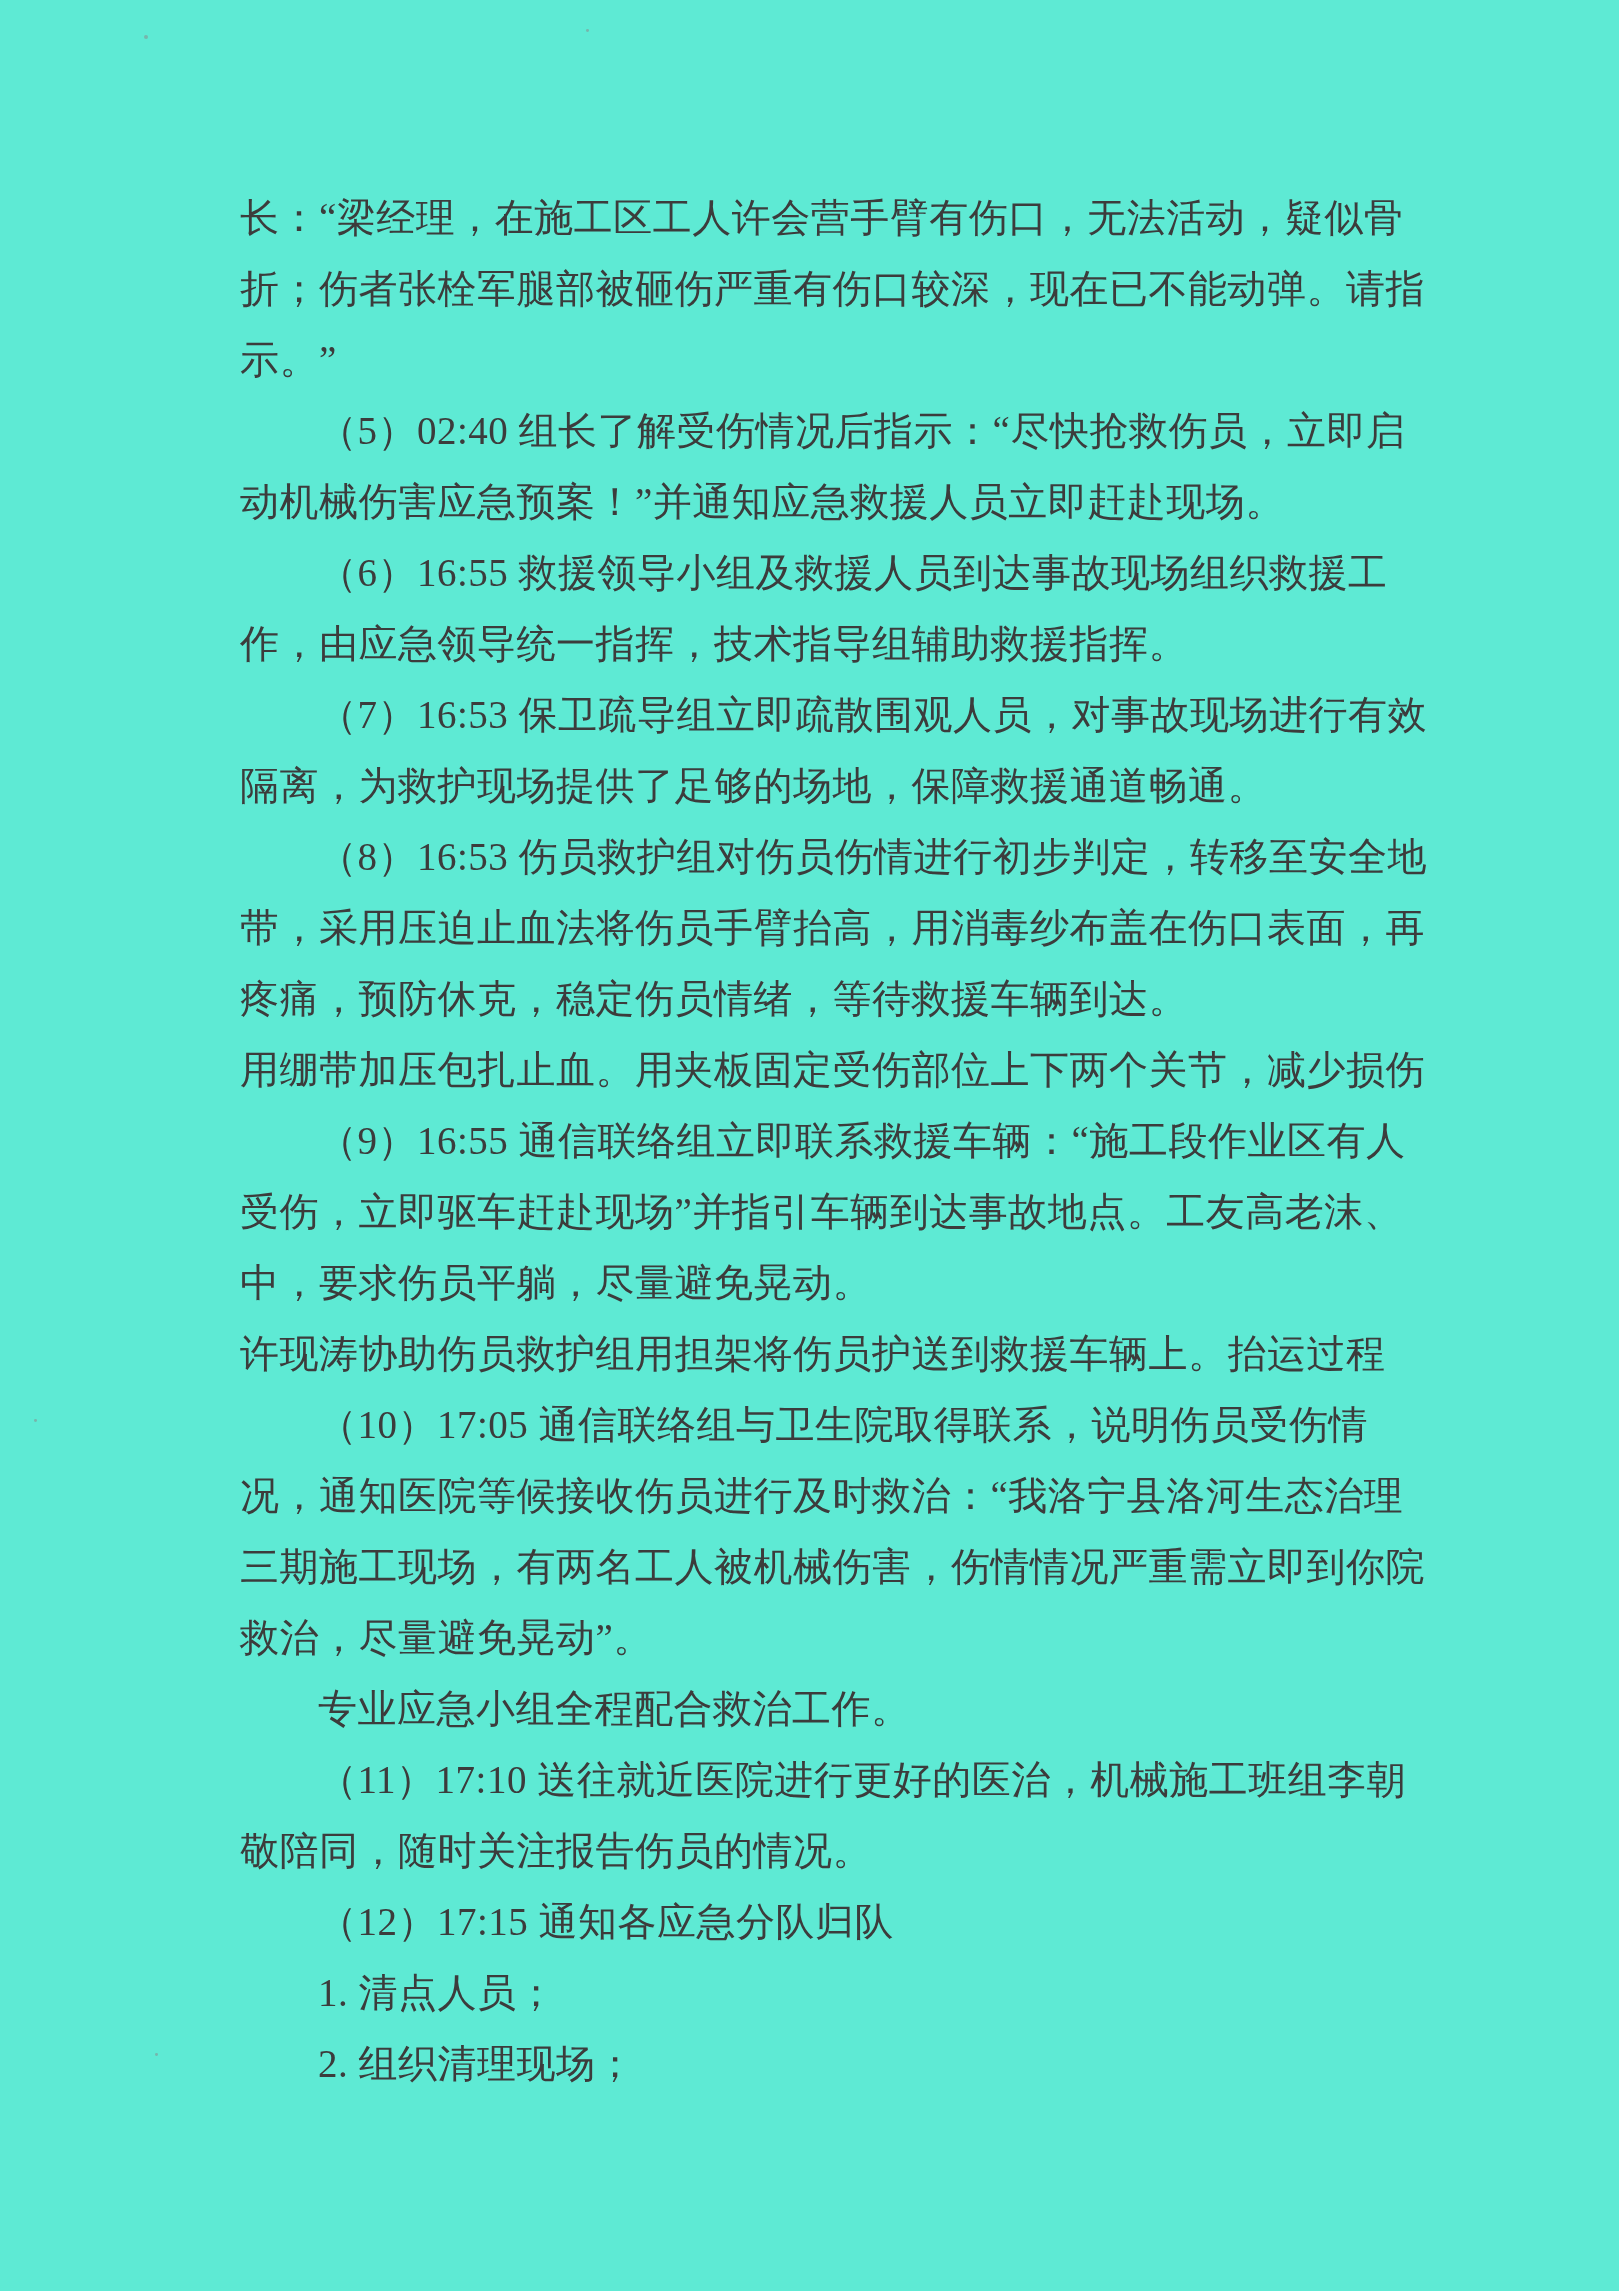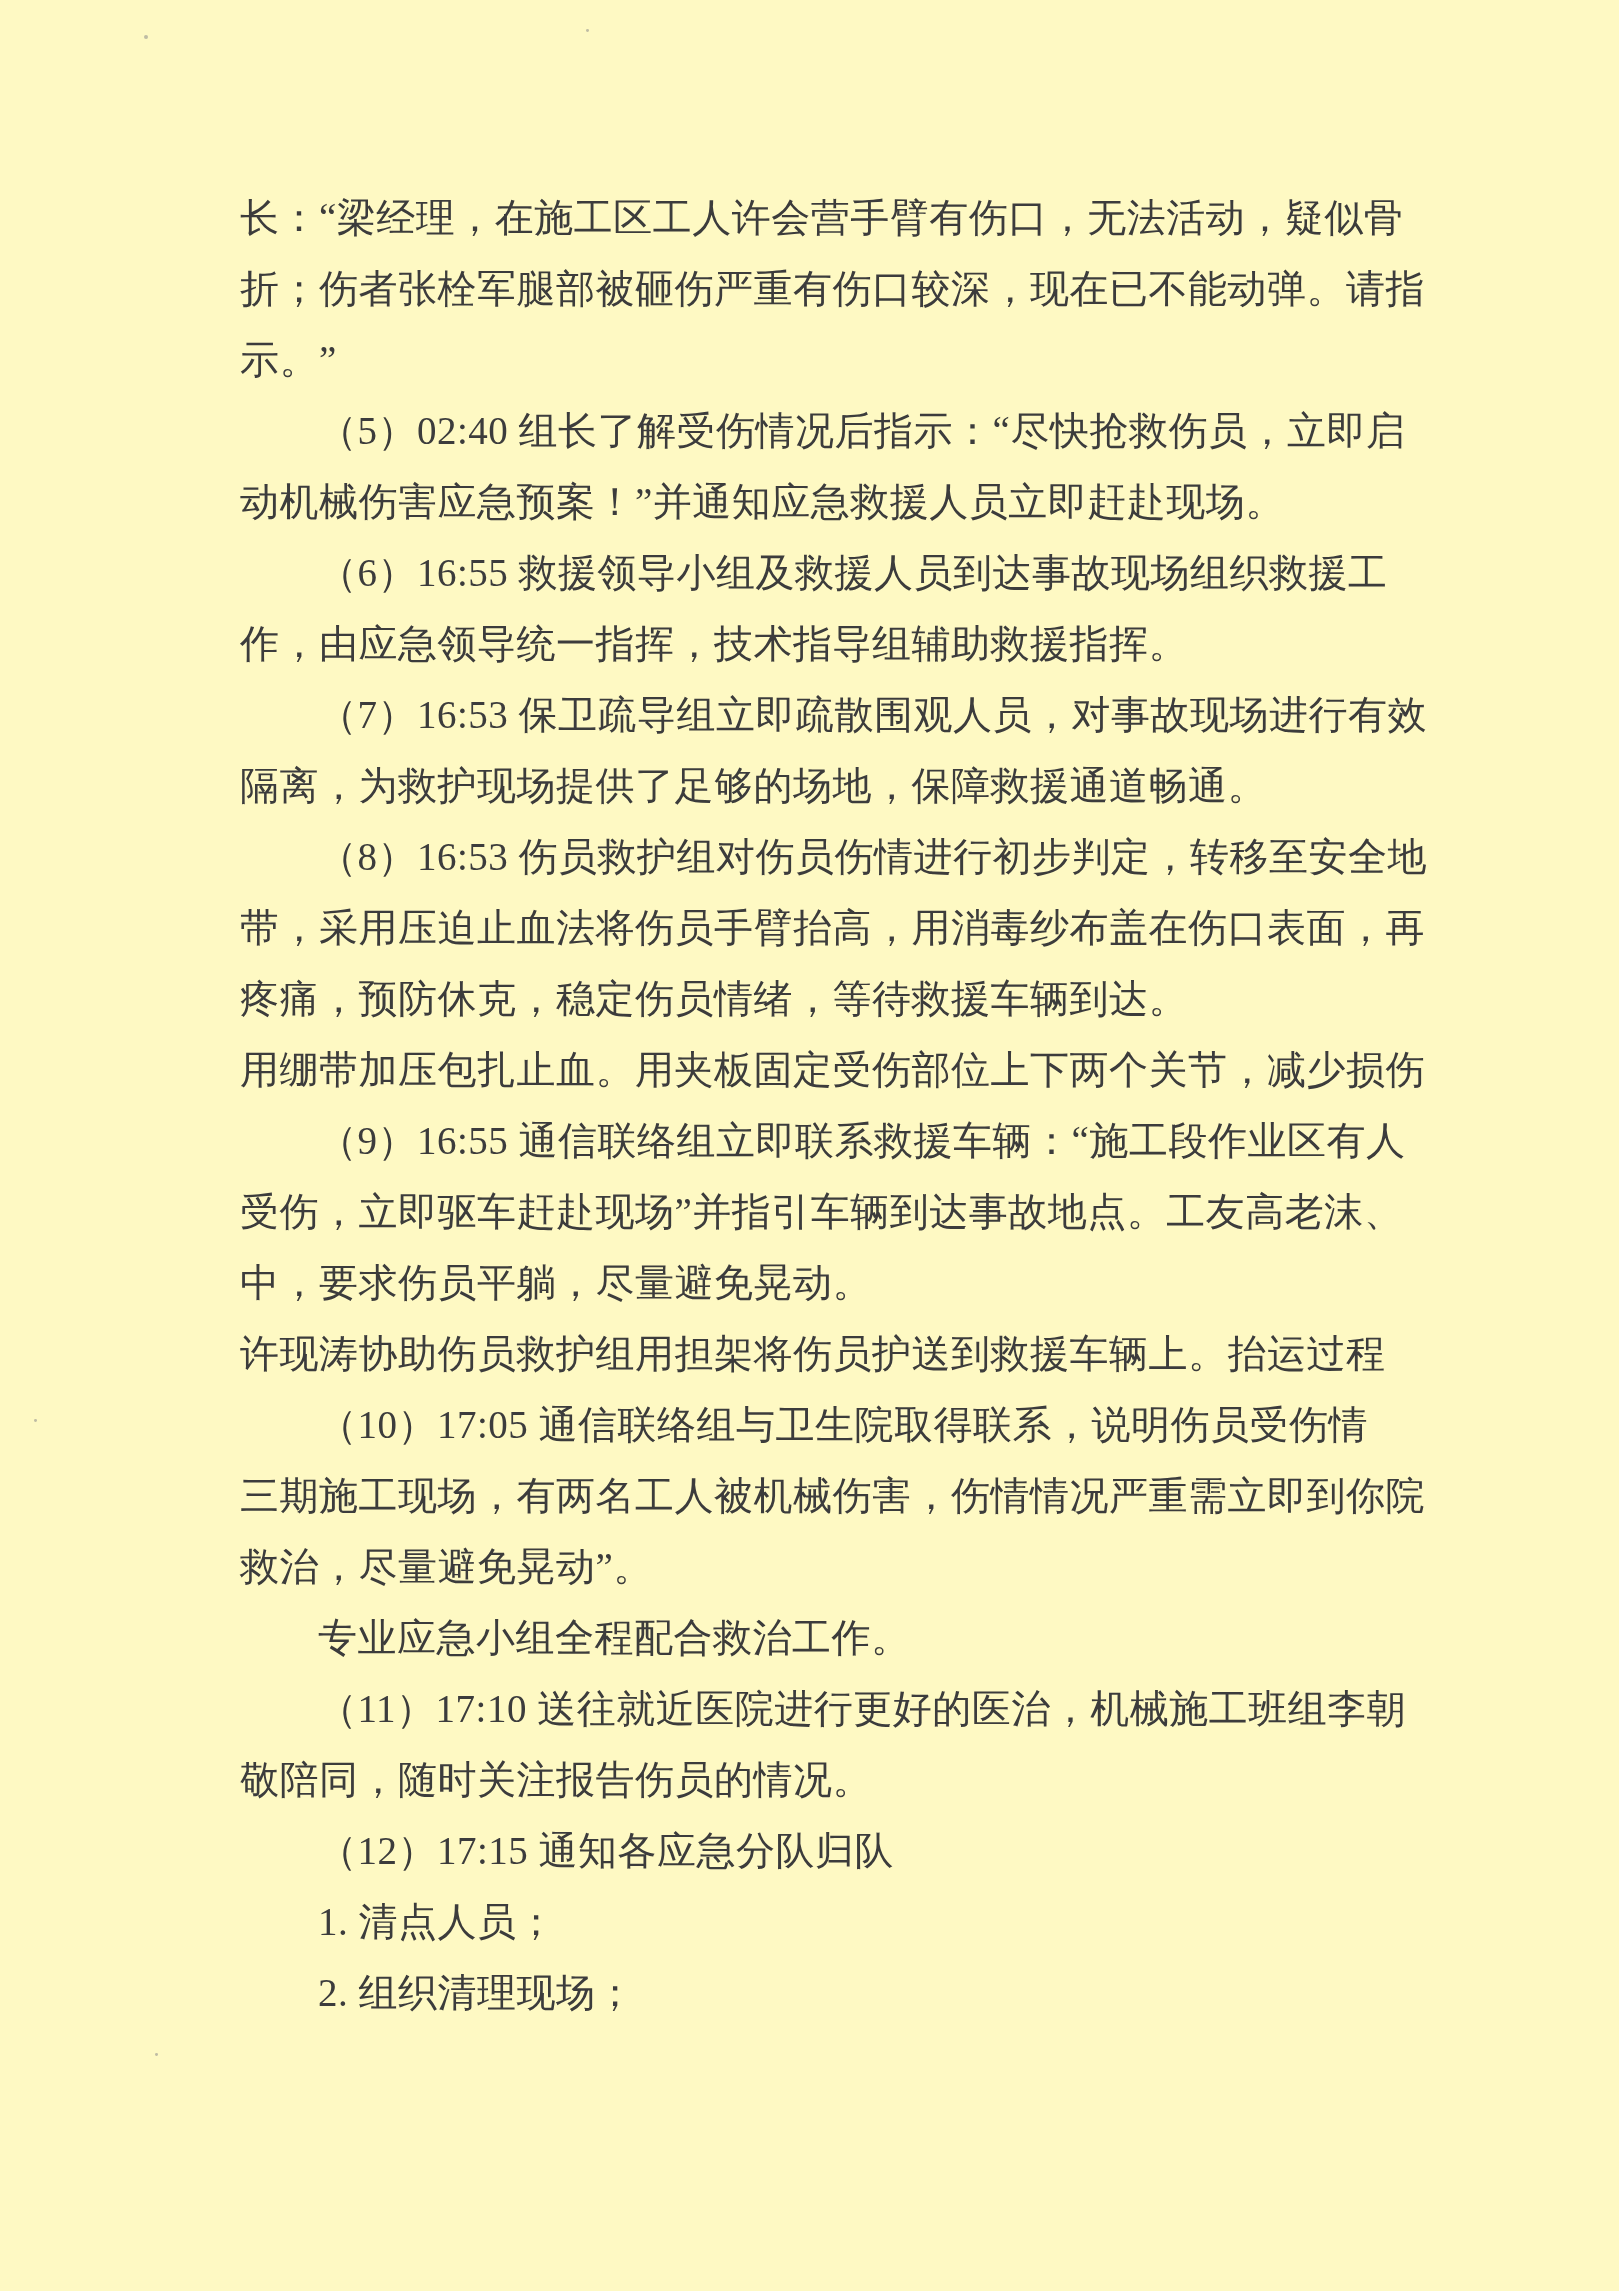--- a/index.html
+++ b/index.html
@@ -41,40 +41,41 @@
     opacity: 0.55;
   }
   .speck.s1 { left: 144px; top: 35px;  width: 3.9px; height: 3.9px; }
   .speck.s2 { left: 586px; top: 29px;  width: 2.9px; height: 2.9px; }
   .speck.s3 { left: 34px;  top: 1419px; width: 2.9px; height: 2.9px; }
   .speck.s4 { left: 155px; top: 2053px; width: 2.9px; height: 2.9px; }
 </style>
 </head>
 <body>
 
-<div class="page" style="background: #fef9c3; color: rgb(60, 60, 60);">
+<div class="page" style="background: #5eead4; color: rgb(60, 60, 60);">
   <div class="doc-body">
       <div class="line">长：“梁经理，在施工区工人许会营手臂有伤口，无法活动，疑似骨</div>
       <div class="line">折；伤者张栓军腿部被砸伤严重有伤口较深，现在已不能动弹。请指</div>
       <div class="line">示。”</div>
       <div class="line indent">（5）02:40 组长了解受伤情况后指示：“尽快抢救伤员，立即启</div>
       <div class="line">动机械伤害应急预案！”并通知应急救援人员立即赶赴现场。</div>
       <div class="line indent">（6）16:55 救援领导小组及救援人员到达事故现场组织救援工</div>
       <div class="line">作，由应急领导统一指挥，技术指导组辅助救援指挥。</div>
       <div class="line indent">（7）16:53 保卫疏导组立即疏散围观人员，对事故现场进行有效</div>
       <div class="line">隔离，为救护现场提供了足够的场地，保障救援通道畅通。</div>
       <div class="line indent">（8）16:53 伤员救护组对伤员伤情进行初步判定，转移至安全地</div>
       <div class="line">带，采用压迫止血法将伤员手臂抬高，用消毒纱布盖在伤口表面，再</div>
       <div class="line">疼痛，预防休克，稳定伤员情绪，等待救援车辆到达。</div>
       <div class="line">用绷带加压包扎止血。用夹板固定受伤部位上下两个关节，减少损伤</div>
       <div class="line indent">（9）16:55 通信联络组立即联系救援车辆：“施工段作业区有人</div>
       <div class="line">受伤，立即驱车赶赴现场”并指引车辆到达事故地点。工友高老沫、</div>
       <div class="line">中，要求伤员平躺，尽量避免晃动。</div>
       <div class="line">许现涛协助伤员救护组用担架将伤员护送到救援车辆上。抬运过程</div>
       <div class="line indent">（10）17:05 通信联络组与卫生院取得联系，说明伤员受伤情</div>
+      <div class="line">况，通知医院等候接收伤员进行及时救治：“我洛宁县洛河生态治理</div>
       <div class="line">三期施工现场，有两名工人被机械伤害，伤情情况严重需立即到你院</div>
       <div class="line">救治，尽量避免晃动”。</div>
       <div class="line indent">专业应急小组全程配合救治工作。</div>
       <div class="line indent">（11）17:10 送往就近医院进行更好的医治，机械施工班组李朝</div>
       <div class="line">敬陪同，随时关注报告伤员的情况。</div>
       <div class="line indent">（12）17:15 通知各应急分队归队</div>
       <div class="line indent">1. 清点人员；</div>
       <div class="line indent">2. 组织清理现场；</div>
     </div>
 

